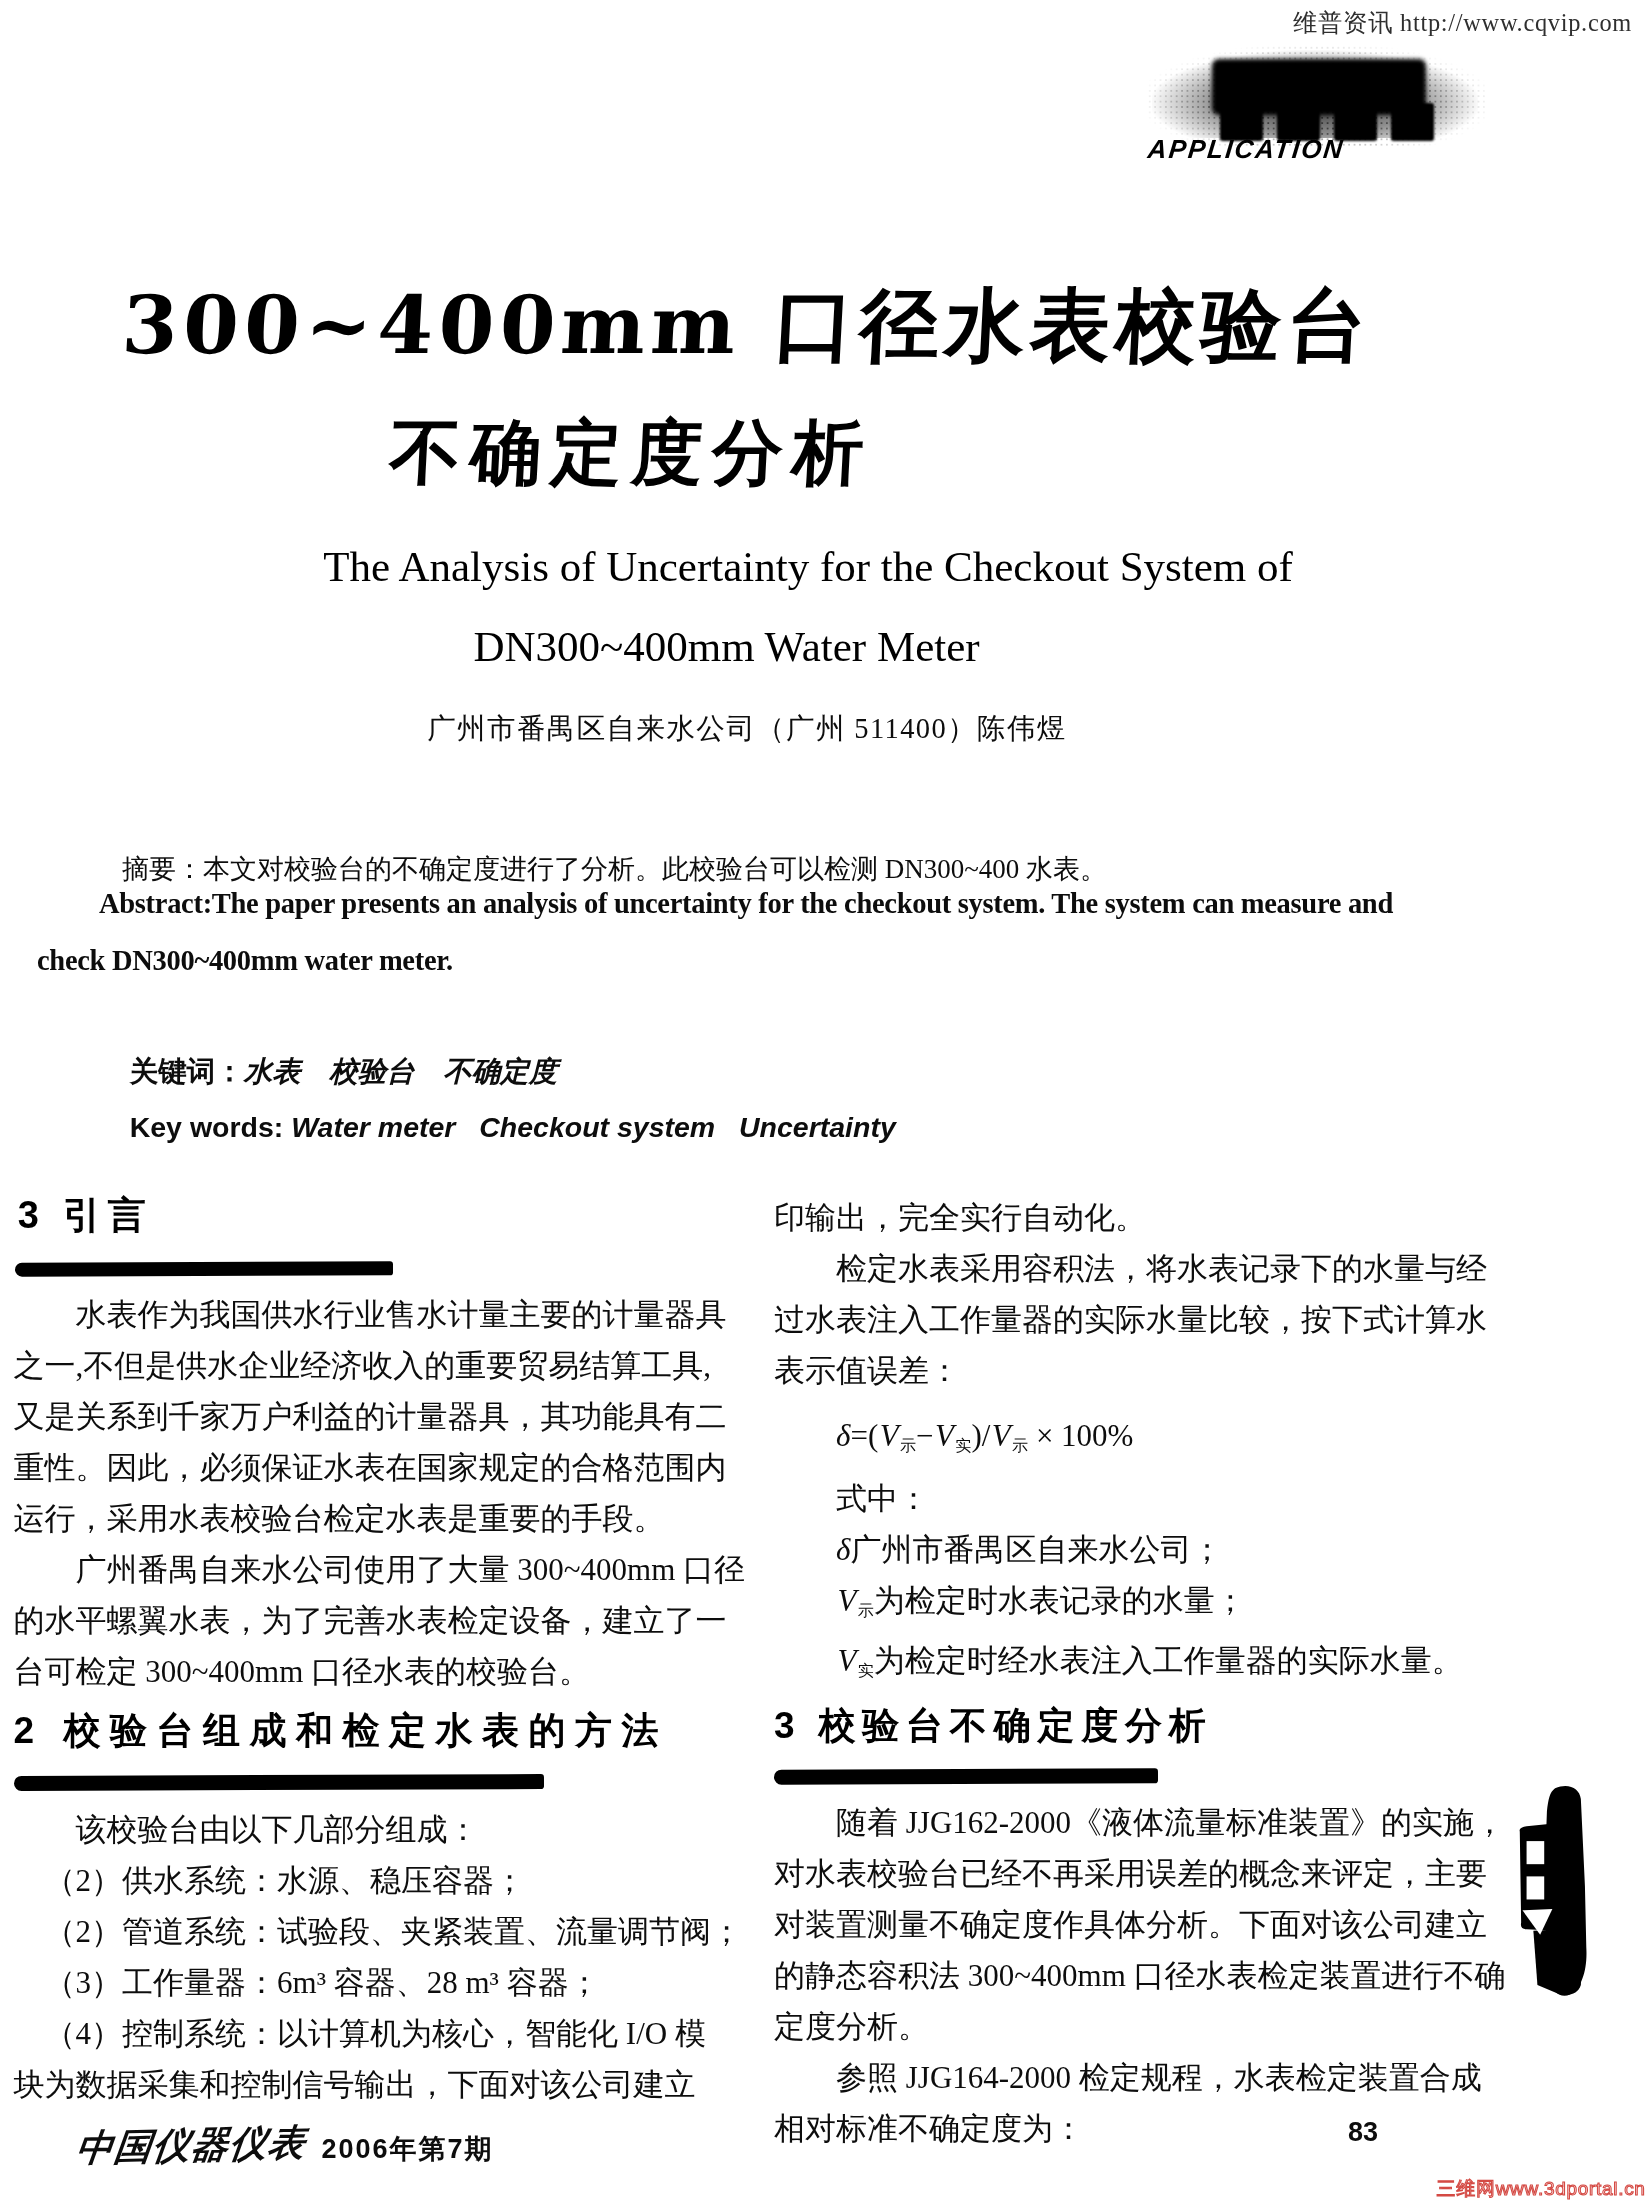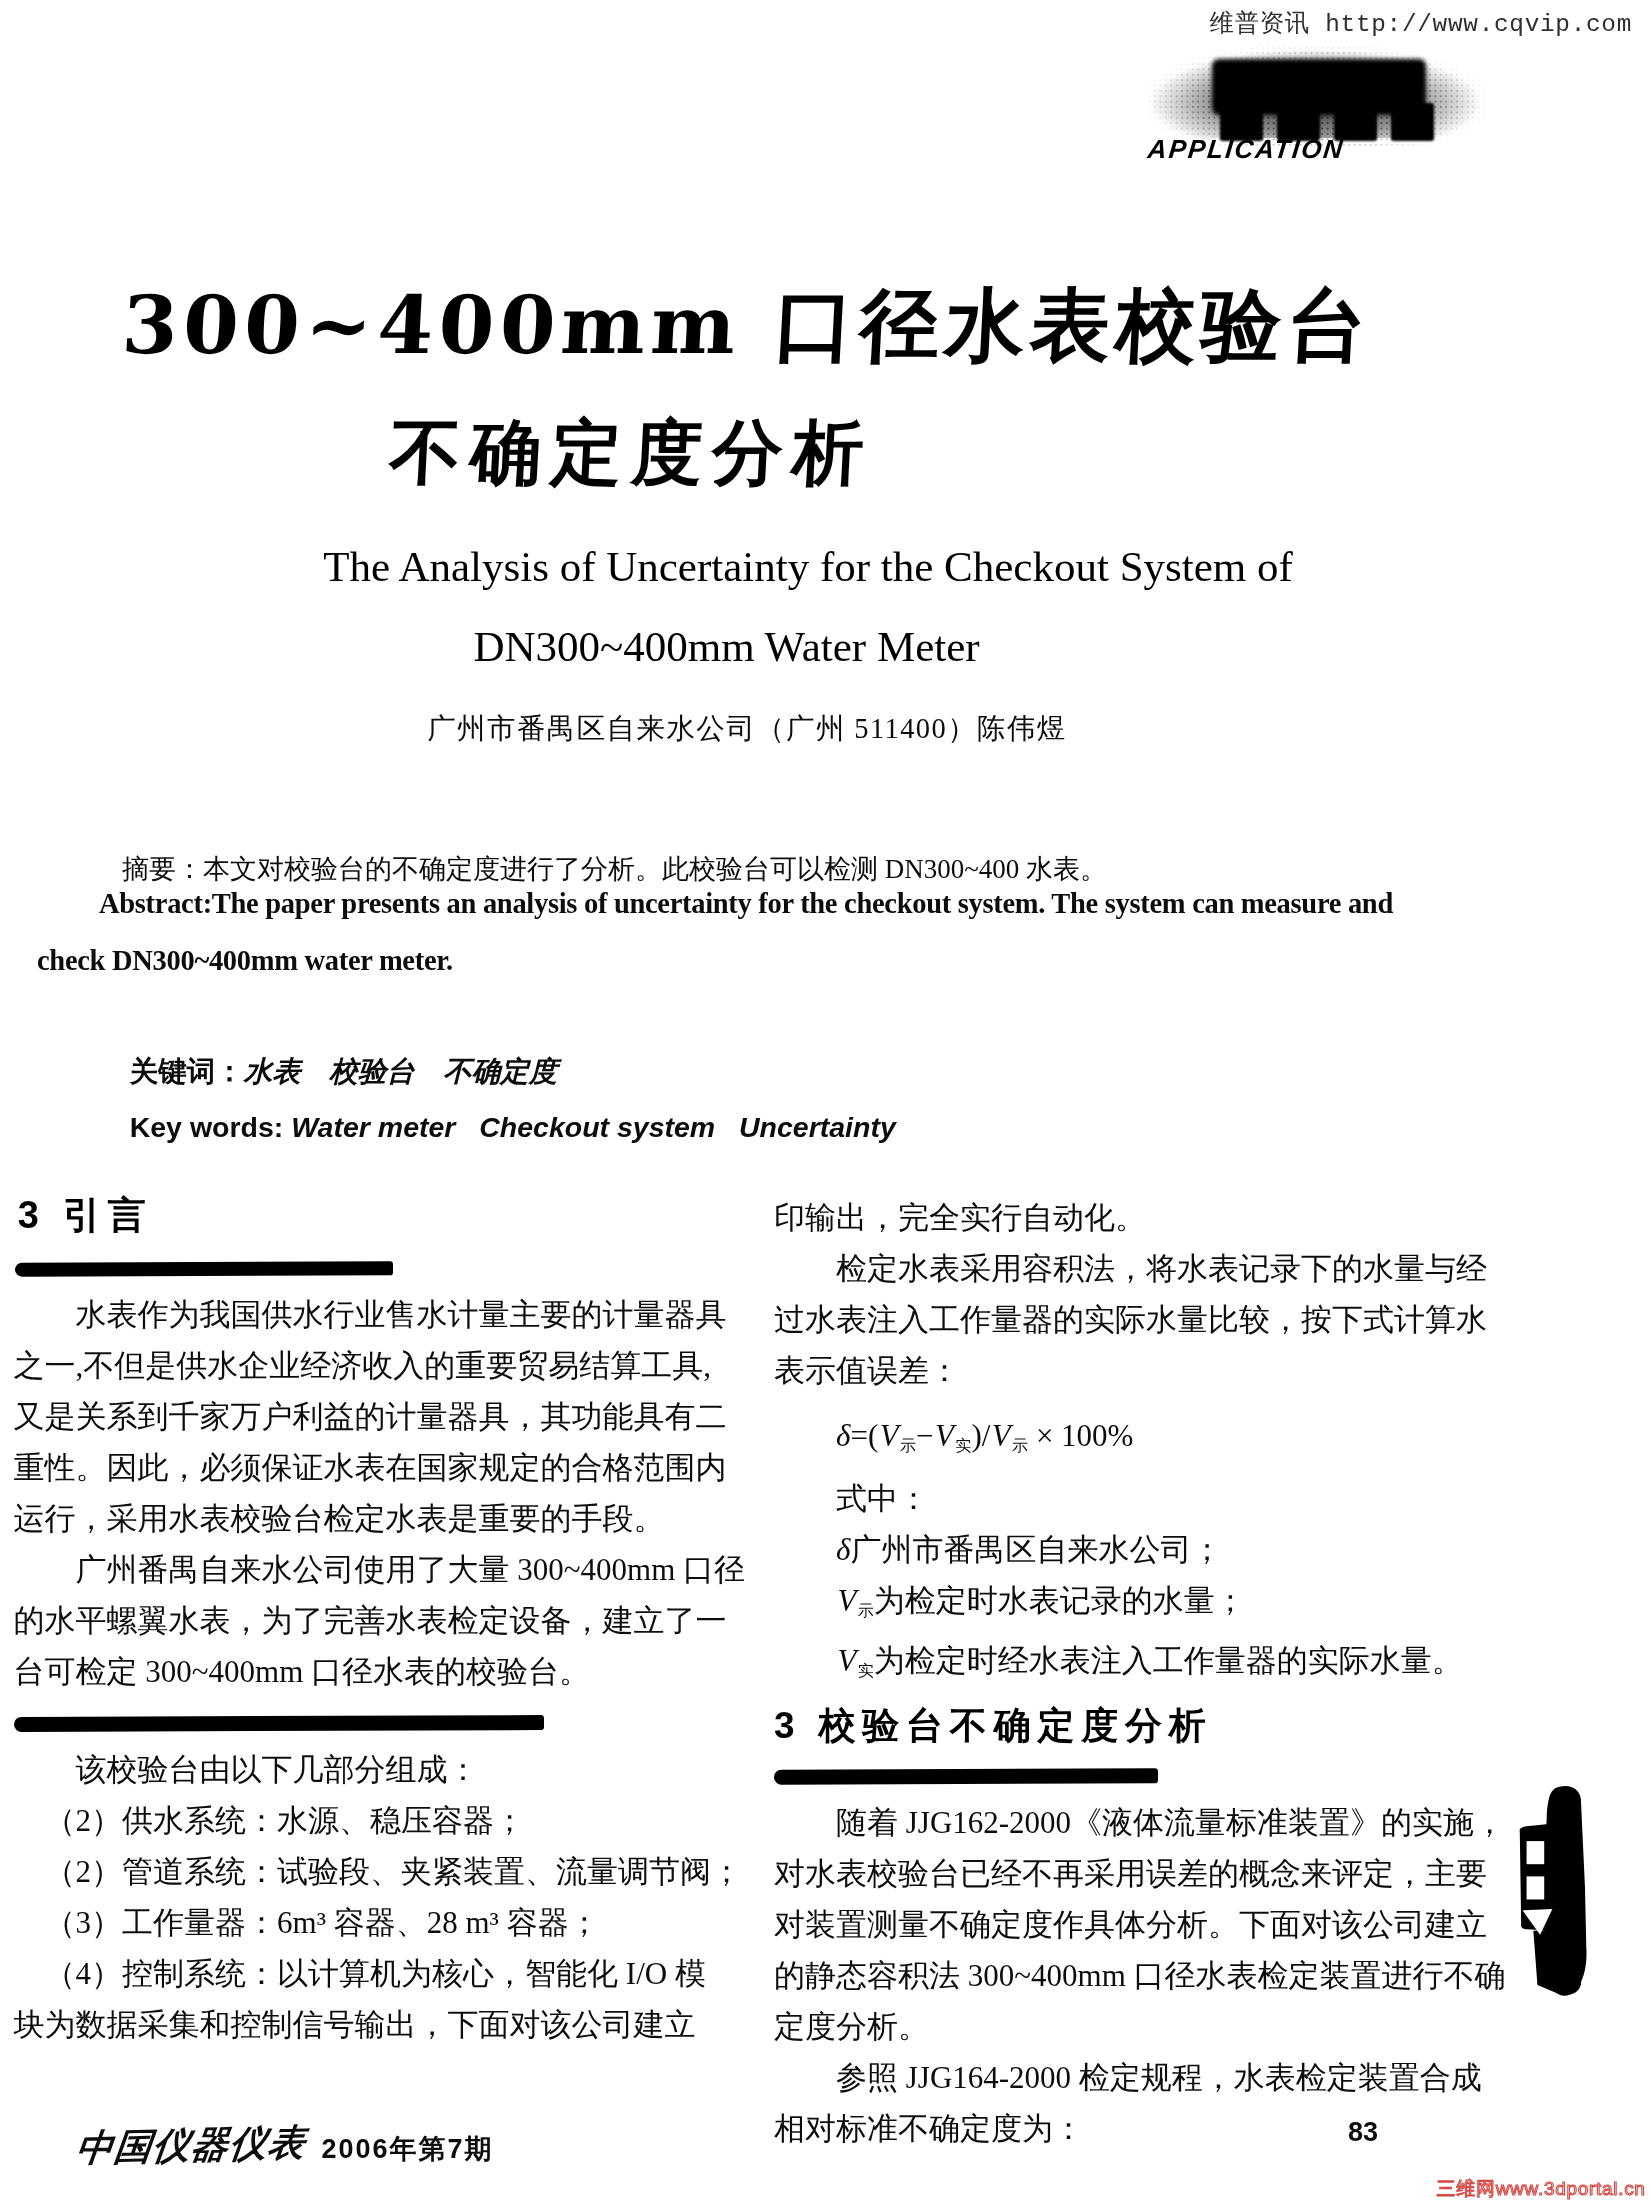--- a/index.html
+++ b/index.html
@@ -6,21 +6,21 @@
   .page {
     position:relative; width:1651px; height:2205px; background:#ffffff;
     overflow:hidden; color:#0d0d0d;
     font-family:"Liberation Serif","DejaVu Serif",serif;
   }
 
   
   .wm-top {
     position:absolute; top:6.8px; right:19px;
     font-size:24.4px; color:#2f2f2f; letter-spacing:0.7px;
-    font-family:Liberation Mono, monospace;
+    font-family:Liberation Serif, serif;
   }
 
   
   .stamp { position:absolute; left:1147px; top:35px; width:343px; height:136px; }
   .stamp .halo {
     position:absolute; left:5.4px; top:15px; width:326px; height:88px;
     background:radial-gradient(ellipse at 50% 60%, rgba(0,0,0,.8) 0%, rgba(0,0,0,.45) 42%, rgba(0,0,0,0) 72%);
     filter:blur(0.7px);
   }
   .stamp .speck {
@@ -146,20 +146,21 @@
     <div class="body">
         <div class="tline">　　水表作为我国供水行业售水计量主要的计量器具</div>
         <div class="tline">之一,不但是供水企业经济收入的重要贸易结算工具,</div>
         <div class="tline">又是关系到千家万户利益的计量器具，其功能具有二</div>
         <div class="tline">重性。因此，必须保证水表在国家规定的合格范围内</div>
         <div class="tline">运行，采用水表校验台检定水表是重要的手段。</div>
         <div class="tline">　　广州番禺自来水公司使用了大量 300~400mm 口径</div>
         <div class="tline">的水平螺翼水表，为了完善水表检定设备，建立了一</div>
         <div class="tline">台可检定 300~400mm 口径水表的校验台。</div>
       </div>
+    <div class="sec-h h2s">2 校验台组成和检定水表的方法</div>
     <div class="bar bar2"></div>
     <div class="body">
         <div class="tline">　　该校验台由以下几部分组成：</div>
         <div class="tline">　（2）供水系统：水源、稳压容器；</div>
         <div class="tline">　（2）管道系统：试验段、夹紧装置、流量调节阀；</div>
         <div class="tline">　（3）工作量器：6m³ 容器、28 m³ 容器；</div>
         <div class="tline">　（4）控制系统：以计算机为核心，智能化 I/O 模</div>
         <div class="tline">块为数据采集和控制信号输出，下面对该公司建立</div>
       </div>
   </div>

